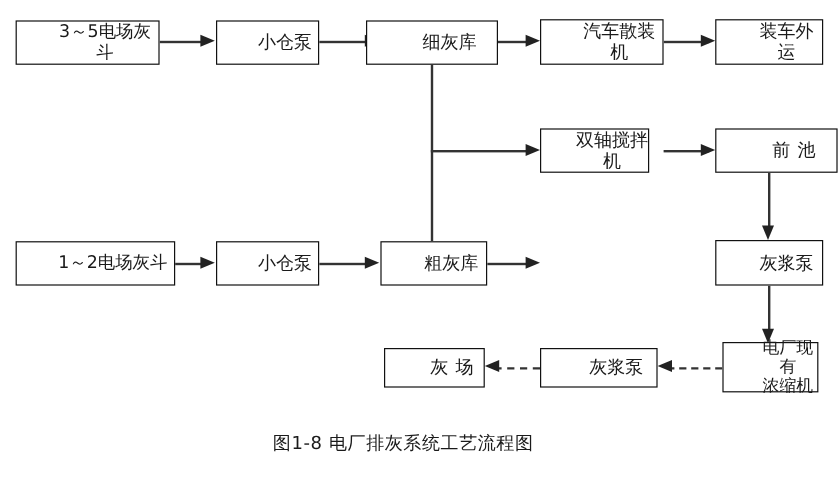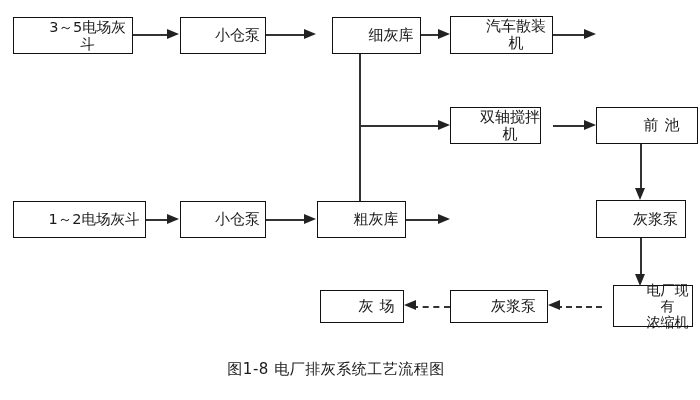--- a/index.html
+++ b/index.html
@@ -131,39 +131,40 @@
   <div class="edge dashed-h" style="left:556px; top:306px; width:46px;"></div>
   <div class="arrow left" style="left:548px; top:300px;"></div>
 
   <div class="edge dashed-h" style="left:412px; top:306px; width:38px;"></div>
   <div class="arrow left" style="left:404px; top:300px;"></div>
 
   <div class="node small-num" style="left:13px; top:17px; width:120px; height:37px;">3～5电场灰斗</div>
 
   <div class="node" style="left:180px; top:17px; width:86px; height:37px;">小仓泵</div>
 
-  <div class="node" style="left:332px; top:17px; width:89px; height:37px;">细灰库</div>
+  <div class="node" style="left:305px; top:17px; width:110px; height:37px;">细灰库</div>
 
   <div class="node" style="left:450px; top:16px; width:103px; height:38px;">汽车散装机</div>
 
+  <div class="node" style="left:596px; top:16px; width:90px; height:38px;">装车外运</div>
 
   <div class="node" style="left:450px; top:107px; width:91px; height:37px;">双轴搅拌机</div>
 
   <div class="node spaced" style="left:596px; top:107px; width:102px; height:37px;">前池</div>
 
   <div class="node small-num" style="left:13px; top:201px; width:133px; height:37px;">1～2电场灰斗</div>
 
   <div class="node" style="left:180px; top:201px; width:86px; height:37px;">小仓泵</div>
 
   <div class="node" style="left:317px; top:201px; width:89px; height:37px;">粗灰库</div>
 
 
   <div class="node" style="left:596px; top:200px; width:90px; height:38px;">灰浆泵</div>
 
-  <div class="node two-line" style="left:602px; top:285px; width:80px; height:42px;margin-left:11px;">电厂现有
+  <div class="node two-line" style="left:602px; top:285px; width:80px; height:42px;">电厂现有
 浓缩机</div>
 
   <div class="node" style="left:450px; top:290px; width:98px; height:33px;">灰浆泵</div>
 
   <div class="node spaced" style="left:320px; top:290px; width:84px; height:33px;">灰场</div>
 
   <div class="caption" style="top:360px;">图1-8    电厂排灰系统工艺流程图</div>
 
 </div>
 

